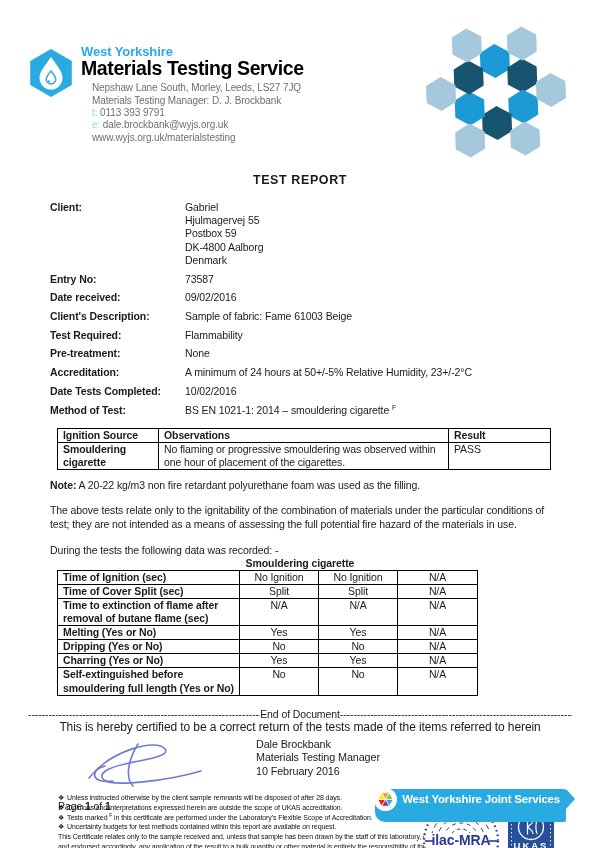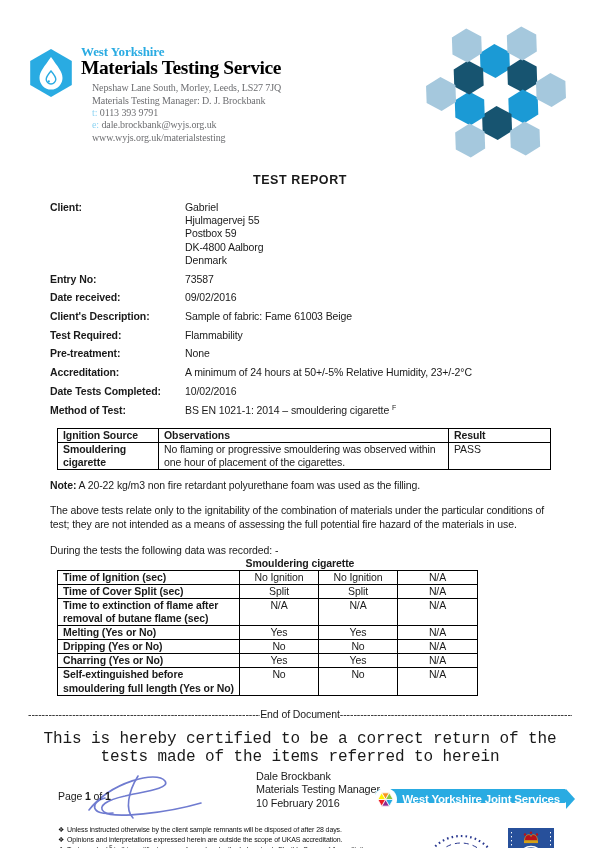--- a/index.html
+++ b/index.html
@@ -11,21 +11,21 @@
     font-size:10.5px; color:#1a1a1a;
     letter-spacing:-0.1px;
     position:relative; overflow:hidden;
   }
   .page { padding:24px 28px 0 28px; }
 
   
   .hdr { display:flex; justify-content:space-between; align-items:flex-start; }
   .hdr-left { display:flex; }
   .drop-logo { margin-top:24px; flex:0 0 auto; }
-  .hdr-text { margin-left:7px;font-family:Liberation Serif, serif; }
+  .hdr-text { margin-left:7px; }
   .org-region { color:#29abe2; font-weight:bold; font-size:13px; margin-top:21px; line-height:1; }
   .org-name { color:#000000; font-weight:bold; font-size:19.5px; line-height:1.05; letter-spacing:-0.4px; }
   .addr { color:#6d6e71; font-size:10px; line-height:1.23; margin-top:4px;margin-left:11px; }
   .addr .pfx { color:#8ed4f3; }
   .hex-cluster { margin-top:2px; flex:0 0 auto; }
 
   
   .title { text-align:center; font-weight:bold; font-size:12.5px; margin-top:11px; letter-spacing:0.6px; }
 
   
@@ -48,41 +48,41 @@
   .note-line b { font-weight:bold; }
   .para { margin:13px 0 0 22px; width:515px; line-height:1.3; }
   .recorded { margin:12px 0 0 22px; }
   .t2-caption { text-align:center; font-weight:bold; margin-top:1px; }
 
   
   .endline { display:flex; margin-top:12px; white-space:nowrap; }
   .endline .dash { flex:1 1 0; overflow:hidden; }
   .endline .etxt { flex:0 0 auto; }
 
-  .certified { text-align:center; margin-top:10px; font-size:16px;font-family:Liberation Mono, monospace; }
+  .certified { text-align:center; font-size:12px; }
 
   
   .sigblock { position:relative; height:58px; margin-top:1px; }
   .sig-svg { position:absolute; left:55px; top:3px; }
   .sig-text { position:absolute; left:228px; top:3px; line-height:1.28; font-size:10.8px; }
 
   
   .bottom { position:relative; height:115px; }
   .fnotes { margin-left:30px; width:400px; font-size:7px; line-height:1.42; color:#111; }
   .frow { display:flex; }
   .frow .b { width:9px; flex:0 0 auto; }
   .disclaimer { width:405px; }
   .ilac { position:absolute; left:393px; top:8px; }
   .ukas { position:absolute; left:477px; top:3px; text-align:center; width:52px; }
 
   
   .footer { position:absolute; left:58px; top:789px; right:20px; display:flex; justify-content:space-between; align-items:center; }
   .pageno { font-size:10.5px; }
   .pageno b { font-weight:bold; }
-  .banner { position:relative; background:#29abe2; height:14px; border-radius:10px 2px 2px 10px; margin-right:14px; }
+  .banner { position:relative; background:#29abe2; height:33px; border-radius:10px 2px 2px 10px; margin-right:14px; }
   .banner::after { content:""; position:absolute; right:-9px; top:0;
     border-left:9px solid #29abe2; border-top:10.5px solid transparent; border-bottom:10.5px solid transparent; }
   .banner .btxt { color:#fff; font-weight:bold; font-size:11.5px; line-height:21px; padding:0 6px 0 27px; letter-spacing:-0.2px; }
   .banner .bicon { position:absolute; left:-1px; top:-1px; width:23px; height:23px; background:#fff; border-radius:50%;
     display:flex; align-items:center; justify-content:center; }
 </style>
 </head>
 <body>
 
 <div class="page">

